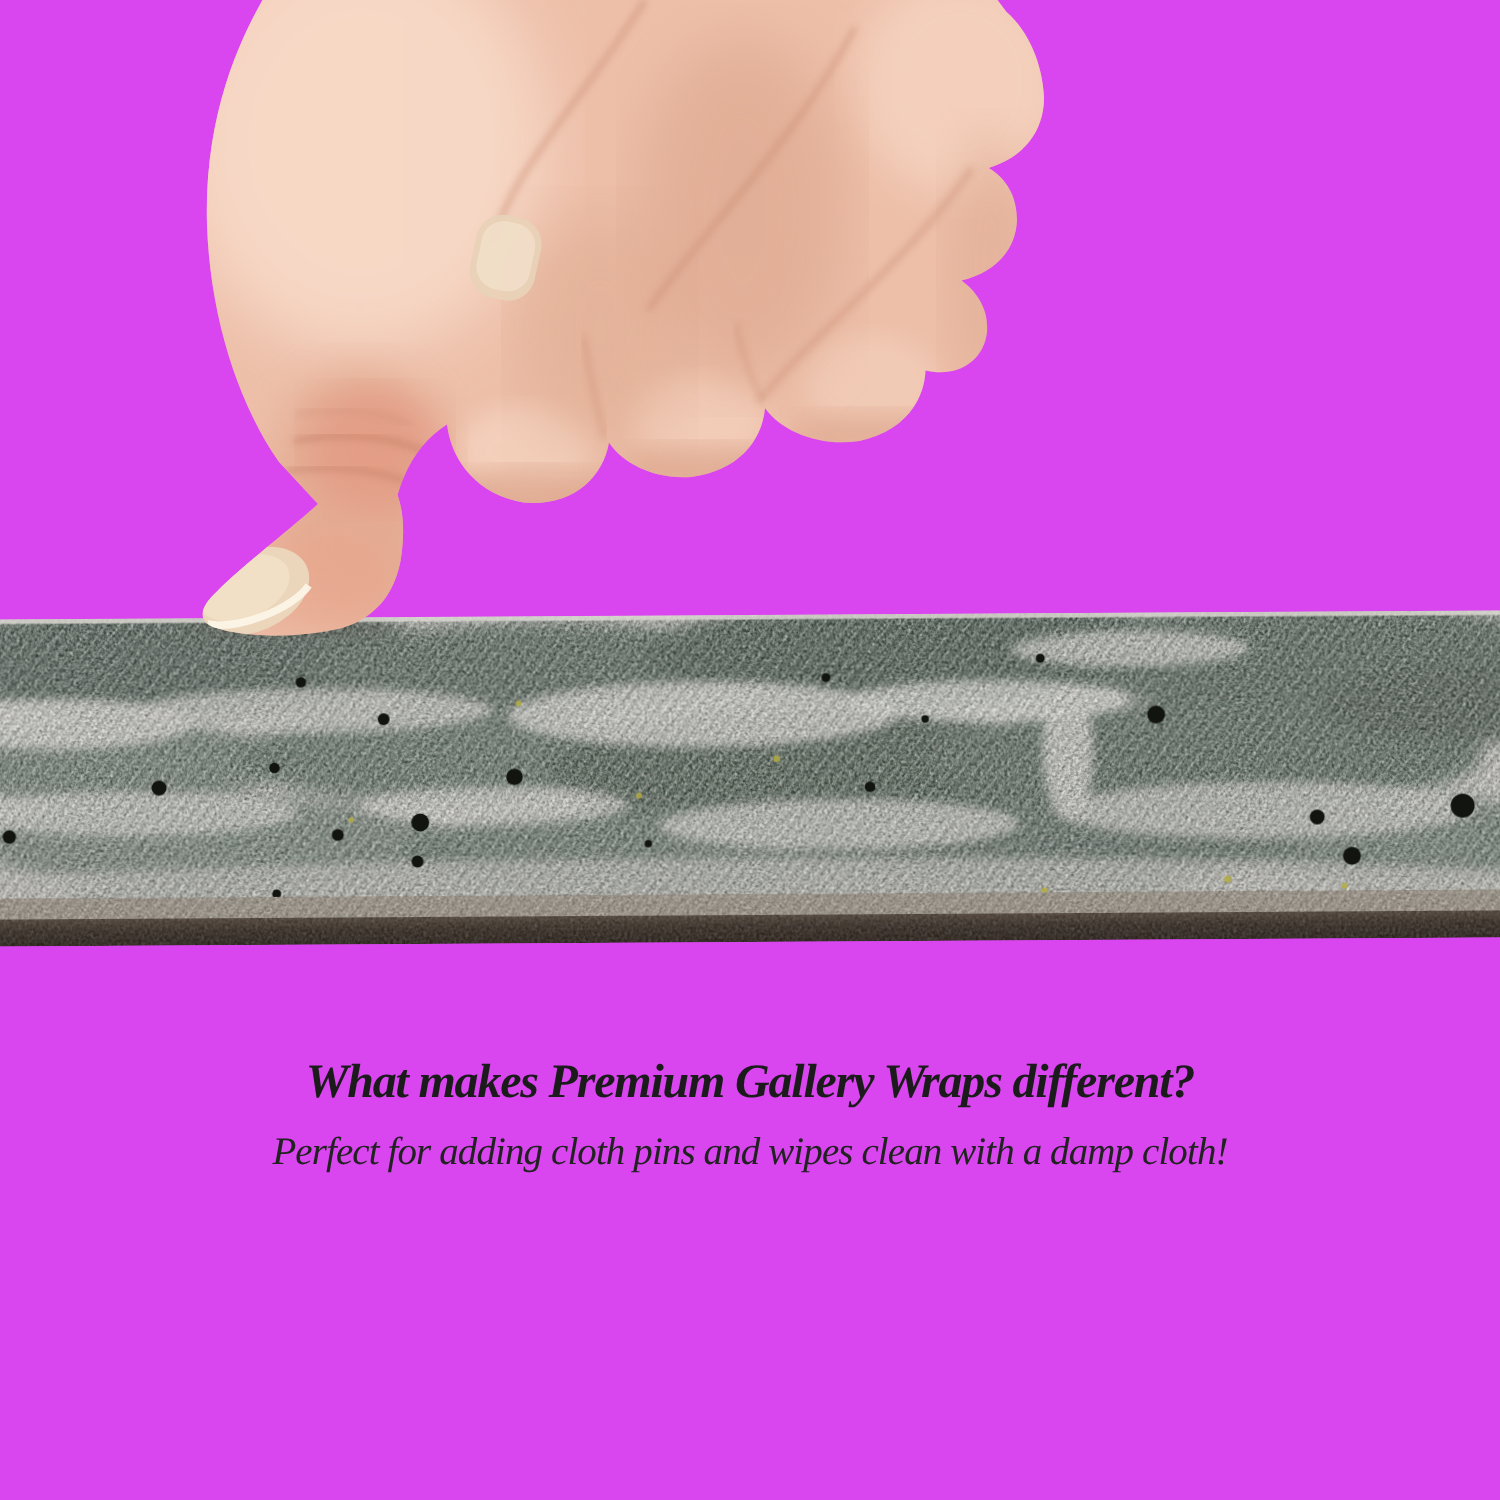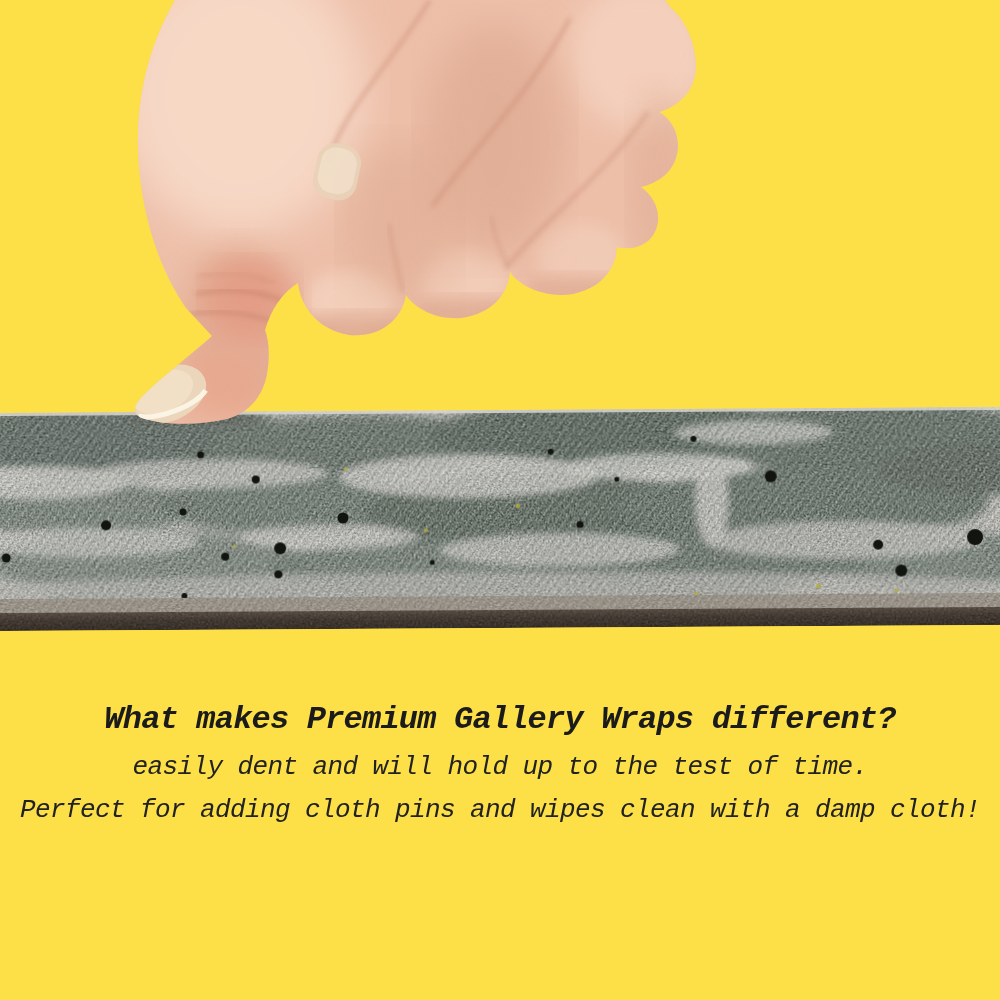--- a/index.html
+++ b/index.html
@@ -1,19 +1,19 @@
 <!DOCTYPE html>
 <html><head>
 <meta charset="utf-8">
 <style>
   html,body{margin:0;padding:0;background:#ffffff;}
   .stage{
     position:relative;width:1000px;height:1000px;margin:0 auto;
-    background:#fde047;overflow:hidden;
-    font-family:Liberation Mono, monospace;
+    background:#d946ef;overflow:hidden;
+    font-family:Liberation Serif, serif;
   }
   .hand-photo{position:absolute;left:100px;top:0;width:620px;height:430px;z-index:3;}
   .strip-wrap{position:absolute;left:-6px;top:410px;width:1012px;height:218px;z-index:2;transform:rotate(-0.35deg);}
   .strip-wrap svg{display:block;}
   .copy{
     position:absolute;left:0;right:0;top:699px;z-index:4;
     text-align:center;color:#1e1e1e;
   }
   .copy .headline{
     margin:0 0 5px 0;
@@ -247,17 +247,16 @@
       <rect x="0" y="186" width="1012" height="16" fill="url(#weave)" opacity="0.8"></rect>
       <rect x="0" y="186" width="1012" height="16" fill="#ffffff" filter="url(#gDark)" opacity="0.35"></rect>
 
       <rect x="0" y="200" width="1012" height="18" fill="url(#edgeGrad)"></rect>
       <rect x="0" y="200" width="1012" height="18" fill="#ffffff" filter="url(#gLight)" opacity="0.18"></rect>
     </svg>
   </div>
 
   <div class="copy">
     <h2 class="headline">What makes Premium Gallery Wraps different?</h2>
-    <p class="bodyline">easily dent and will hold up to the test of time.</p>
     <p class="bodyline">Perfect for adding cloth pins and wipes clean with a damp cloth!</p>
   </div>
 
 </div>
 
 </body></html>

